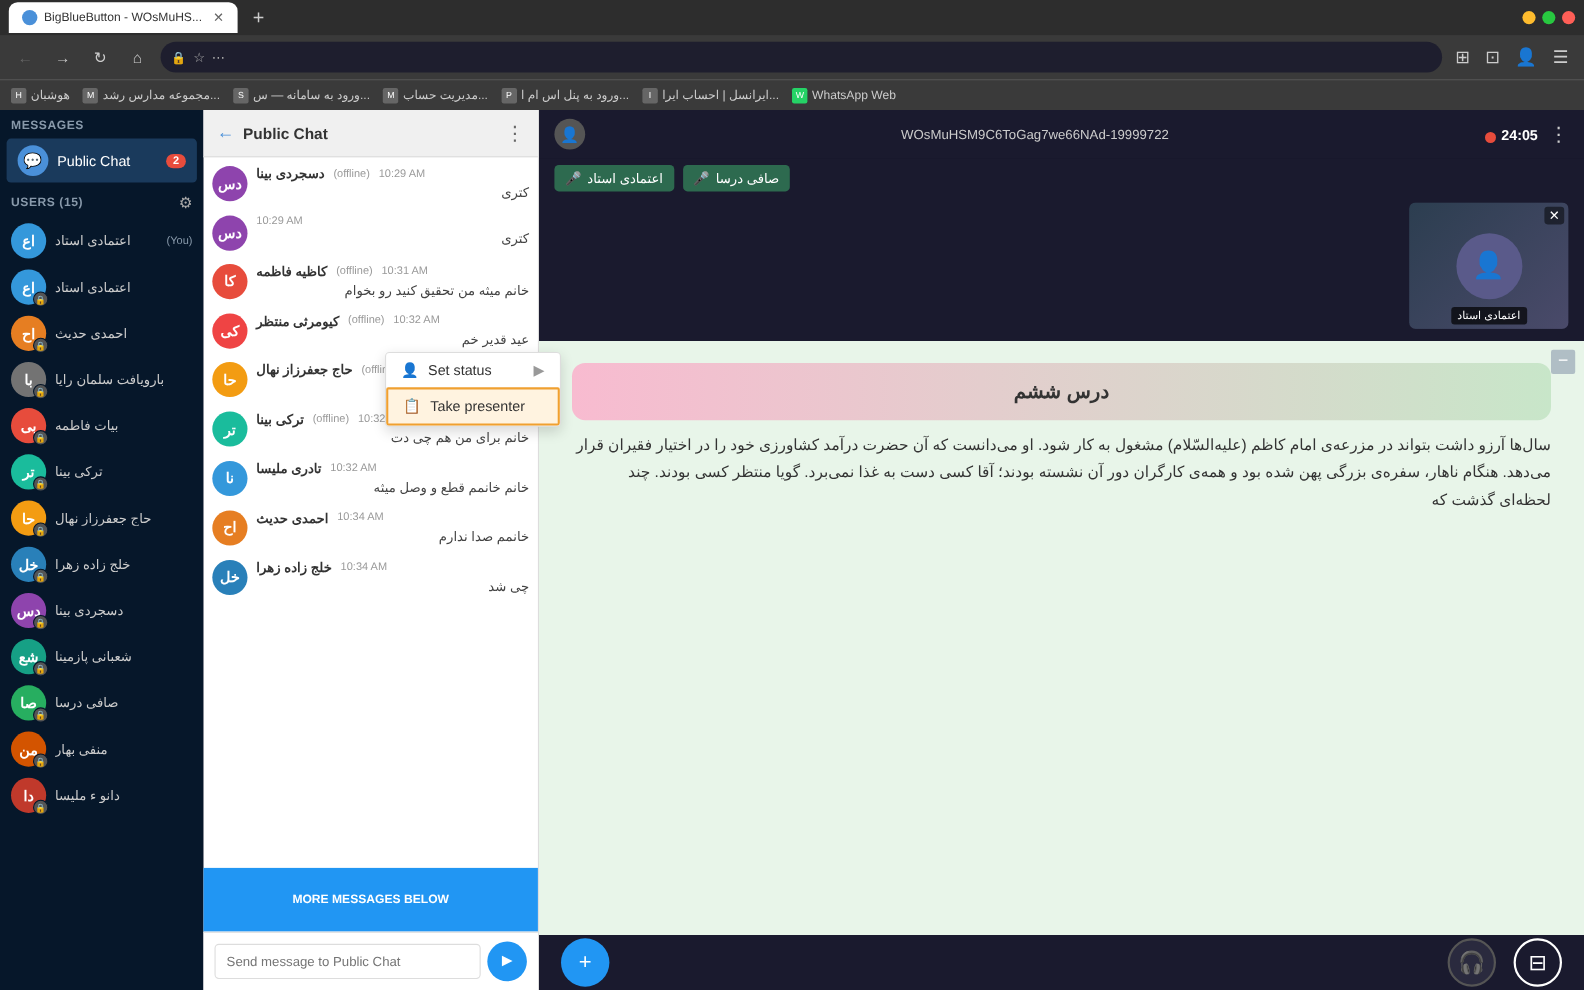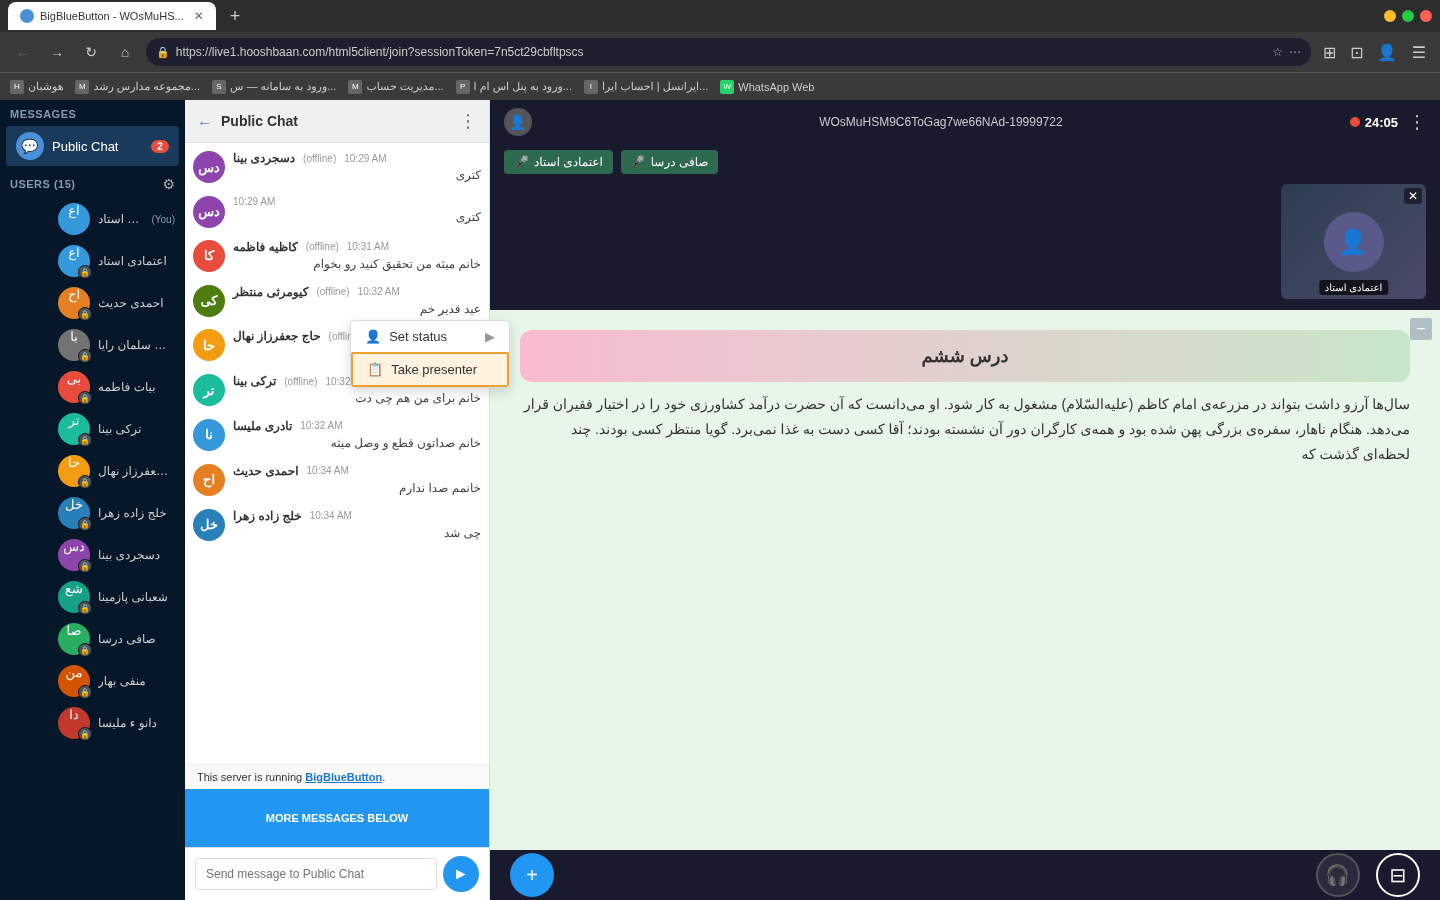--- a/index.html
+++ b/index.html
@@ -43,21 +43,21 @@
     .public-chat-icon { width: 28px; height: 28px; border-radius: 50%; background: #4a90d9; display: flex; align-items: center; justify-content: center; color: white; font-size: 14px; }
     .public-chat-label { color: #fff; font-size: 13px; flex: 1; }
     .chat-badge { background: #e74c3c; color: white; font-size: 10px; font-weight: bold; border-radius: 10px; padding: 1px 5px; min-width: 18px; text-align: center; }
 
     .users-header { display: flex; align-items: center; padding: 8px 10px 4px; }
     .users-title { font-size: 11px; font-weight: bold; color: #8899aa; text-transform: uppercase; letter-spacing: 0.5px; flex: 1; }
     .gear-icon { color: #aaa; font-size: 14px; cursor: pointer; }
 
     .users-list { flex: 1; overflow-y: auto; padding: 2px 0; }
     .user-item { display: flex; align-items: center; gap: 8px; padding: 5px 10px; cursor: pointer; }
-    .user-avatar { width: 32px; height: 32px; border-radius: 50%; display: flex; align-items: flex-start; justify-content: center; font-size: 13px; font-weight: normal; color: white; flex-shrink: 0; position: relative; margin-left: 48px; }
+    .user-avatar { width: 32px; height: 32px; border-radius: 50%; display: flex; align-items: center; justify-content: center; font-size: 13px; font-weight: bold; color: white; flex-shrink: 0; position: relative; }
     .user-avatar .lock-badge { position: absolute; bottom: -2px; right: -2px; width: 14px; height: 14px; background: #555; border-radius: 50%; display: flex; align-items: center; justify-content: center; font-size: 8px; color: #ccc; border: 1px solid #06172a; }
     .user-name { font-size: 12px; color: #ccc; overflow: hidden; text-overflow: ellipsis; white-space: nowrap; flex: 1; }
     .you-badge { font-size: 10px; color: #8899aa; }
 
     
     .chat-panel { width: 305px; background: #fff; display: flex; flex-direction: column; flex-shrink: 0; border-right: 1px solid #ddd; position: relative; }
     .chat-header { display: flex; align-items: center; padding: 10px 12px; background: #f0f0f0; border-bottom: 1px solid #ddd; gap: 8px; }
     .chat-back-btn { color: #4a90d9; font-size: 16px; cursor: pointer; }
     .chat-title { font-size: 14px; font-weight: bold; color: #333; flex: 1; }
     .chat-options-btn { color: #666; font-size: 18px; cursor: pointer; }
@@ -83,21 +83,21 @@
     .context-menu { position: absolute; left: 165px; top: 220px; background: white; border: 1px solid #ddd; border-radius: 4px; box-shadow: 0 4px 12px rgba(0,0,0,0.15); z-index: 100; min-width: 160px; overflow: hidden; }
     .context-menu-item { display: flex; align-items: center; gap: 8px; padding: 8px 14px; font-size: 13px; color: #333; cursor: pointer; }
     .context-menu-item.highlighted { background: #fff3e0; border: 2px solid #f0a030; border-radius: 2px; }
     .context-menu-arrow { margin-left: auto; color: #999; }
 
     
     .main-area { flex: 1; background: #1a1a2e; display: flex; flex-direction: column; overflow: hidden; }
     .video-header { display: flex; align-items: center; padding: 8px 14px; background: #1a1a2e; gap: 10px; }
     .presenter-icon { width: 28px; height: 28px; border-radius: 50%; background: #555; color: #ccc; display: flex; align-items: center; justify-content: center; font-size: 14px; }
     .session-name { font-size: 12px; color: #ccc; flex: 1; text-align: center; }
-    .recording-indicator { display: flex; align-items: center; gap: 5px; }
+    .recording-indicator { display: flex; align-items: flex-end; gap: 5px; }
     .rec-dot { width: 10px; height: 10px; border-radius: 50%; background: #e74c3c; }
     .rec-time { font-size: 13px; color: #fff; font-weight: bold; }
     .video-options { color: #ccc; font-size: 18px; cursor: pointer; }
 
     .status-bar { display: flex; align-items: center; gap: 8px; padding: 6px 14px; background: #1a1a2e; }
     .status-btn { display: flex; align-items: center; gap: 5px; background: #2d6a4f; color: white; border: none; border-radius: 4px; padding: 5px 10px; font-size: 12px; cursor: pointer; }
     .status-btn.green { background: #2d6a4f; }
     .mic-icon { font-size: 12px; }
 
     
@@ -130,21 +130,20 @@
       <div class="win-btn win-close">✕</div>
     </div>
   </div>
   <div class="browser-toolbar">
     <button class="nav-btn disabled">←</button>
     <button class="nav-btn">→</button>
     <button class="nav-btn">↻</button>
     <button class="nav-btn">⌂</button>
     <div class="address-bar">
       <span class="address-lock">🔒</span>
-      <span class="address-text">https://live1.hooshbaan.com/html5client/join?sessionToken=7n5ct29cbfltpscs</span>
       <div class="address-actions">
         <span>☆</span>
         <span>⋯</span>
       </div>
     </div>
     <div class="toolbar-icons">
       <span class="toolbar-icon">⊞</span>
       <span class="toolbar-icon">⊡</span>
       <span class="toolbar-icon">👤</span>
       <span class="toolbar-icon">☰</span>
@@ -328,21 +327,21 @@
           <div class="msg-header">
             <span class="msg-name">کاظیه فاظمه</span>
             <span class="msg-status">(offline)</span>
             <span class="msg-time">10:31 AM</span>
           </div>
           <div class="msg-text">خانم میثه من تحقیق کنید رو بخوام</div>
         </div>
       </div>
 
       <div class="chat-message">
-        <div class="msg-avatar" style="background:#4d7c0f">کی</div>
+        <div class="msg-avatar" style="background:#ef4444">کی</div>
         <div class="msg-body">
           <div class="msg-header">
             <span class="msg-name">کیومرثی منتظر</span>
             <span class="msg-status">(offline)</span>
             <span class="msg-time">10:32 AM</span>
           </div>
           <div class="msg-text">عید قدیر خم</div>
         </div>
       </div>
 
@@ -370,21 +369,21 @@
         </div>
       </div>
 
       <div class="chat-message">
         <div class="msg-avatar" style="background:#3498db">نا</div>
         <div class="msg-body">
           <div class="msg-header">
             <span class="msg-name">تادری ملیسا</span>
             <span class="msg-time">10:32 AM</span>
           </div>
-          <div class="msg-text">خانم صداتون قطع و وصل میثه</div>
+          <div class="msg-text">خانم خانمم قطع و وصل میثه</div>
         </div>
       </div>
 
       <div class="chat-message">
         <div class="msg-avatar" style="background:#e67e22">اح</div>
         <div class="msg-body">
           <div class="msg-header">
             <span class="msg-name">احمدی حدیث</span>
             <span class="msg-time">10:34 AM</span>
           </div>
@@ -409,23 +408,20 @@
         <span>👤</span>
         <span>Set status</span>
         <span class="context-menu-arrow">▶</span>
       </div>
       <div class="context-menu-item highlighted">
         <span>📋</span>
         <span>Take presenter</span>
       </div>
     </div>
 
-    <div style="padding: 6px 12px; font-size: 11px; color: #333; background: #f9f9f9; border-top: 1px solid #eee;">
-      <span>This server is running </span><a href="#" style="color:#1976d2;font-weight:bold;">BigBlueButton</a><span>.</span>
-    </div>
     <div class="more-messages-btn">
       <span>MORE MESSAGES BELOW</span>
     </div>
 
     <div class="chat-input-area">
       <input class="chat-input" type="text" placeholder="Send message to Public Chat" style="">
       <button class="chat-send-btn">
         <span>►</span>
       </button>
     </div>

